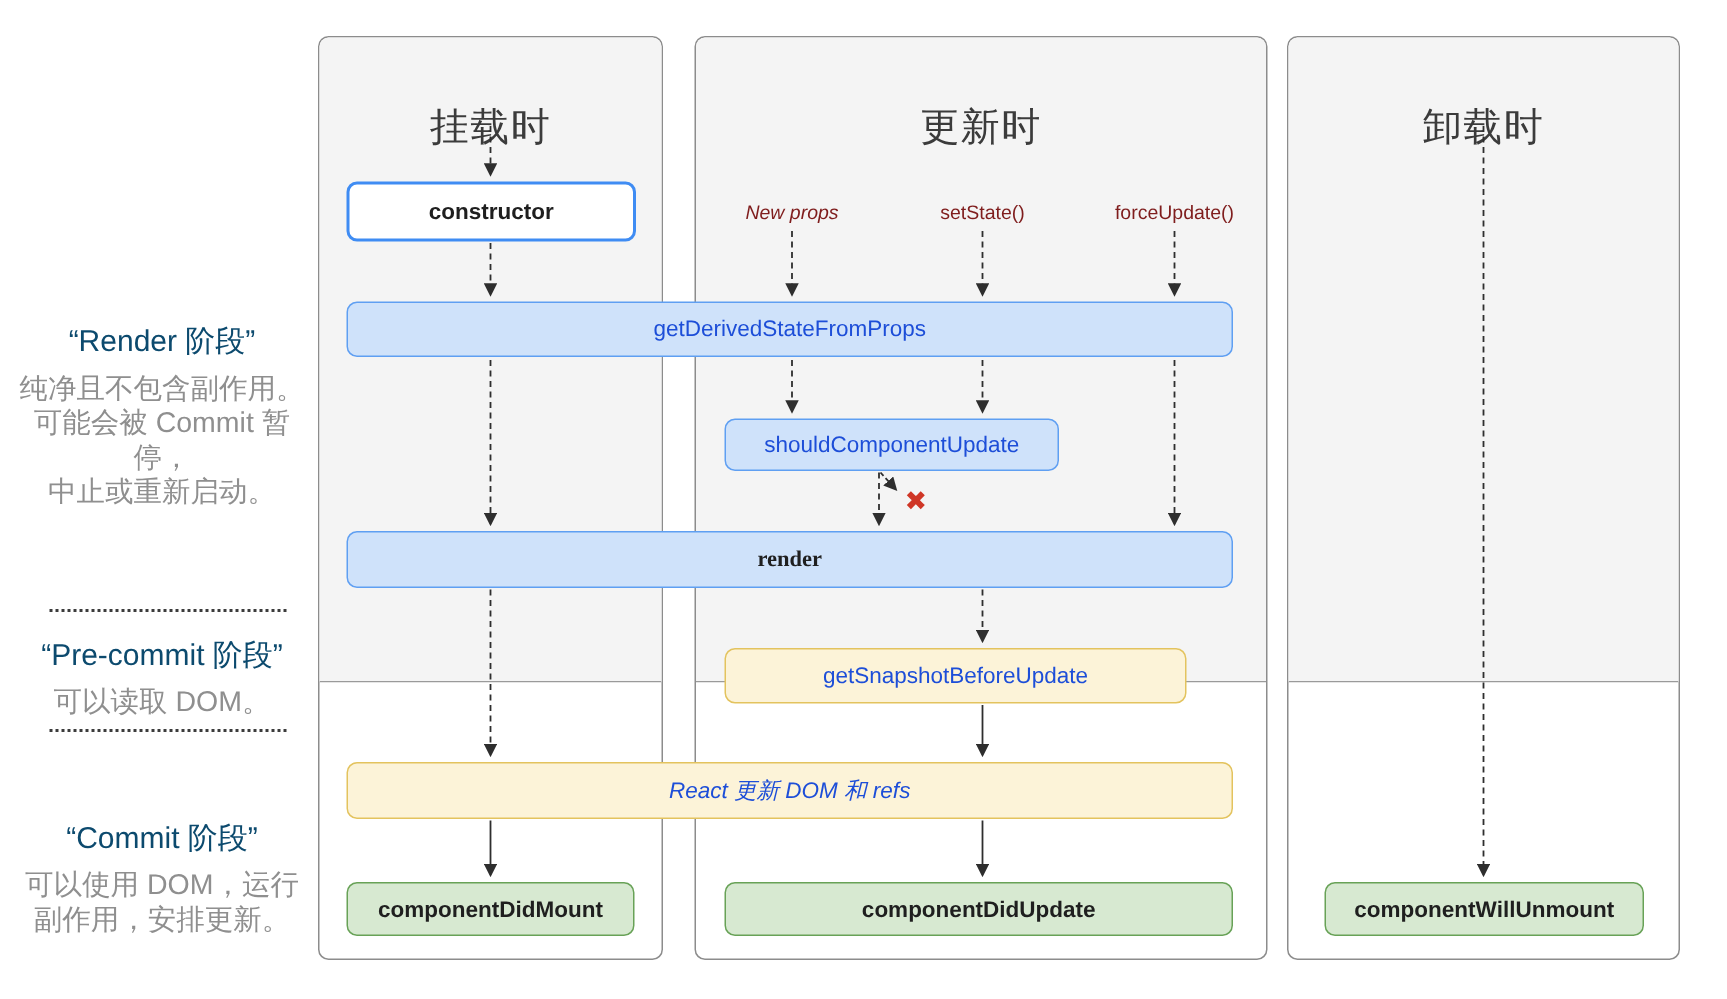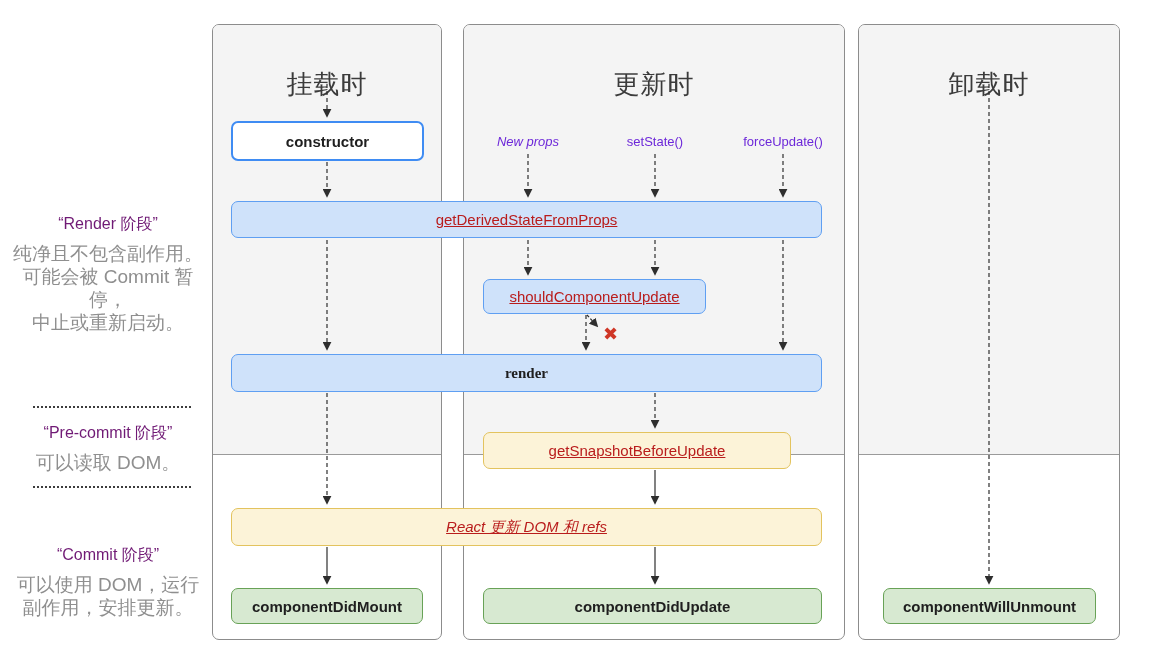--- a/index.html
+++ b/index.html
@@ -11,43 +11,43 @@
   .col{position:absolute;top:24px;height:616px;background:#fff;
        border:1px solid #8c8c8c;border-radius:7px;box-sizing:border-box;z-index:0;}
   .col-shade{position:absolute;left:0;right:0;top:0;height:429px;
        background:#f4f4f4;border-bottom:1px solid #9a9a9a;border-radius:6px 6px 0 0;}
   .col1{left:212px;width:230px;}
   .col2{left:463px;width:382px;}
   .col3{left:858px;width:262px;}
   .col-title{position:absolute;top:42px;left:0;width:100%;text-align:center;
        font-size:26px;color:#3b3b3b;letter-spacing:1px;}
   .trigger{position:absolute;top:134px;width:130px;text-align:center;
-       font-size:13px;color:#6d28d9;}
+       font-size:13px;color:#7f1d1d;}
   .trigger.italic{font-style:italic;}
   .t-newprops{left:463px;}
   .t-setstate{left:590px;}
   .t-forceupdate{left:718px;}
   
   .phase{position:absolute;left:8px;width:200px;text-align:center;}
-  .phase-title{font-size:16px;color:#701a75;margin-bottom:7px;}
+  .phase-title{font-size:20px;color:#0c4a6e;margin-bottom:7px;}
   .phase-line{font-size:19px;color:#8f8f8f;line-height:23px;}
   .p-render{top:214px;}
   .p-precommit{top:423px;}
   .p-commit{top:545px;}
   .dotted{position:absolute;left:33px;width:158px;height:0;
        border-top:2px dotted #3c3c3c;}
   .d1{top:406px;}
   .d2{top:486px;}
   
   svg.arrows{position:absolute;left:0;top:0;z-index:1;}
   
   .node{position:absolute;box-sizing:border-box;display:flex;align-items:center;
        justify-content:center;border-radius:7px;font-size:15px;z-index:2;cursor:pointer;}
   .node.bold{font-weight:bold;color:#1f1f1f;}
-  .node.plain{color:#b91c1c;text-decoration:underline;}
+  .node.plain{color:#1d4ed8;}
   .node.blue{background:var(--c-blue-fill);border:1.5px solid var(--c-blue-border);}
   .node.white{background:#fff;border:2px solid var(--c-blue-strong);}
   .node.yellow{background:var(--c-yellow-fill);border:1.5px solid var(--c-yellow-border);}
   .node.green{background:var(--c-green-fill);border:1.5px solid var(--c-green-border);}
   .node.italic{font-style:italic;}
   .n-ctor{left:231px;top:121px;width:193px;height:40px;}
   .n-gdsfp{left:231px;top:201px;width:591px;height:37px;}
   .n-scu{left:483px;top:279px;width:223px;height:35px;}
   .n-render{left:231px;top:354px;width:591px;height:38px;font-family:Liberation Serif, serif;}
   .n-gsbu{left:483px;top:432px;width:308px;height:37px;}

